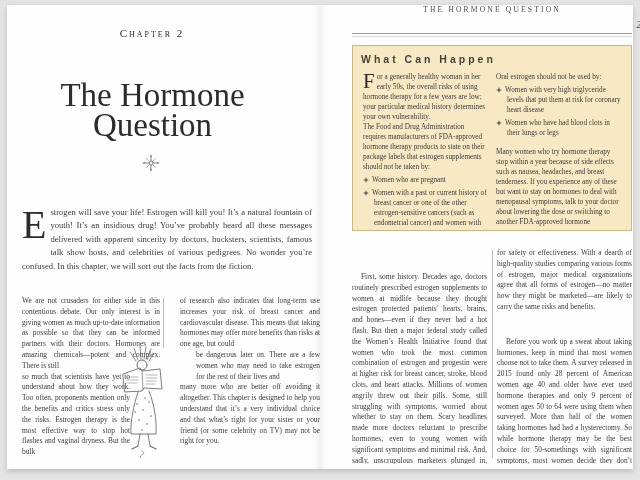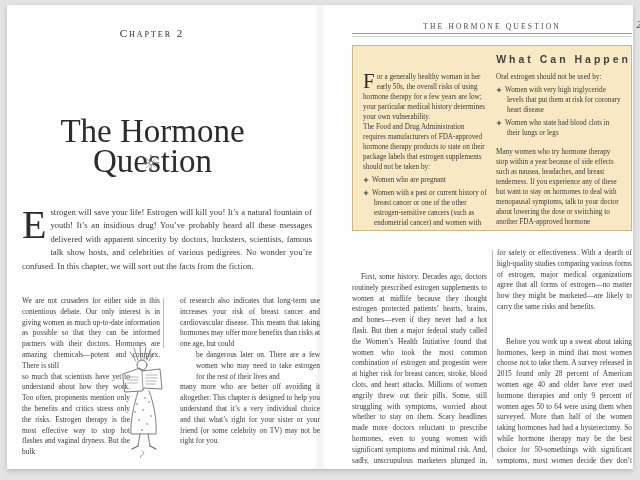--- a/index.html
+++ b/index.html
@@ -13,48 +13,48 @@
   .frame{position:relative;width:640px;height:428px;background:var(--surround);}
   .sheet{position:absolute;left:7px;top:5px;width:626px;height:464px;background:var(--page);
          box-shadow:0 2px 5px rgba(0,0,0,.18);}
   .gutter{position:absolute;left:314px;top:5px;width:12px;height:464px;
           background:linear-gradient(to right, rgba(0,0,0,0) 0%, rgba(0,0,0,.05) 50%, rgba(0,0,0,0) 100%);}
 
   
   .chapter-label{position:absolute;left:52px;top:27px;width:200px;text-align:center;
     font-size:11px;font-variant:small-caps;letter-spacing:2px;color:var(--heading);}
   .book-title{position:absolute;left:30px;top:80px;width:245px;text-align:center;
-    font-size:33px;line-height:30px;font-weight:400;color:var(--heading);margin-top:36px;}
+    font-size:33px;line-height:30px;font-weight:400;color:var(--heading);}
   .ornament{position:absolute;left:142px;top:154px;width:18px;height:18px;}
   .ornament svg{width:100%;height:100%;}
 
   .intro{position:absolute;left:22px;top:206px;width:290px;font-size:8.6px;line-height:13.4px;
     text-align:justify;color:var(--text);}
   .dropcap{float:left;font-size:40px;line-height:33px;height:39px;margin:2px 4px 0 0;color:var(--heading);}
 
   .bodytext{font-size:7.4px;line-height:10.8px;text-align:justify;color:var(--text);}
   .lp-col-left{position:absolute;left:22px;top:296px;width:138px;height:168px;overflow:hidden;}
   .lp-col-right{position:absolute;left:180px;top:296px;width:140px;height:168px;overflow:hidden;}
   .narrow{width:108px;}
   .indent-block{padding-left:16px;}
   .lp-colrule{position:absolute;left:163px;top:298px;width:1px;height:50px;background:var(--column-rule);}
   .illustration{position:absolute;left:118px;top:344px;width:50px;height:114px;}
   .illustration svg{width:100%;height:100%;}
 
   
-  .runhead{position:absolute;left:352px;top:22px;width:280px;text-align:center;
+  .runhead{position:absolute;left:352px;top:5px;width:280px;text-align:center;
     font-size:7.5px;letter-spacing:2.2px;color:#4a4a4a;}
   .folio{position:absolute;left:608px;top:20px;width:38px;text-align:right;
     font-size:9.5px;font-style:italic;color:#474747;}
   .headrule{position:absolute;left:352px;top:33px;width:280px;height:1px;background:var(--rule);}
   .headrule2{position:absolute;left:352px;top:36px;width:280px;height:1px;background:var(--light-rule);}
 
   .infobox{position:absolute;left:352px;top:45px;width:280px;height:186px;
     background:var(--box-bg);border:1px solid var(--box-border);overflow:hidden;}
-  .boxtitle{position:absolute;left:0;top:7px;width:100%;text-align:right;
+  .boxtitle{position:absolute;left:0;top:7px;width:100%;text-align:left;
     font-family:"Liberation Sans", sans-serif;font-weight:bold;font-size:10.5px;
     letter-spacing:3px;color:var(--box-title);padding-left:8px;}
   .boxcol{position:absolute;top:26px;font-size:7.2px;line-height:10px;color:var(--text);
     text-align:left;height:154px;overflow:hidden;}
   .boxcol-l{left:10px;width:124px;}
   .boxcol-r{left:143px;width:128px;}
   .dropcap-f{float:left;font-size:21px;line-height:17px;height:19px;margin:1px 2px 0 0;color:var(--heading);}
   .bullet{margin-top:3px;padding-left:11px;text-indent:-11px;}
   .bicon{display:inline-block;width:6px;height:6px;margin-right:3px;vertical-align:-0.5px;}
   .bicon svg{width:6px;height:6px;display:block;}
@@ -160,21 +160,21 @@
               </svg></span><span>Women with a past or current history of breast cancer or one of the other estrogen-sensitive cancers (such as endometrial cancer) and women with liver disease</span></div>
       </div>
 
       <div class="boxcol boxcol-r">
         <p>Oral estrogen should not be used by:</p>
         <div class="bullet"><span class="bicon"><svg viewBox="0 0 10 10">
                 <path d="M5 0 L6.4 3.6 L10 5 L6.4 6.4 L5 10 L3.6 6.4 L0 5 L3.6 3.6 Z" fill="#5a5a5a"></path>
               </svg></span><span>Women with very high triglyceride levels that put them at risk for coronary heart disease</span></div>
         <div class="bullet"><span class="bicon"><svg viewBox="0 0 10 10">
                 <path d="M5 0 L6.4 3.6 L10 5 L6.4 6.4 L5 10 L3.6 6.4 L0 5 L3.6 3.6 Z" fill="#5a5a5a"></path>
-              </svg></span><span>Women who state had blood clots in their lungs or legs</span></div>
+              </svg></span><span>Women who have had blood clots in their lungs or legs</span></div>
         <p class="outro">Many women who try hormone therapy stop within a year because of side effects such as nausea, headaches, and breast tenderness. If you experience any of these but want to stay on hormones to deal with menopausal symptoms, talk to your doctor about lowering the dose or switching to another FDA-approved hormone supplement (e.g., patches instead of pills).</p>
       </div>
     </div>
 
     <div class="rp-colrule"></div>
 
     <div class="rp-col-left bodytext">
       <p class="p-indent">First, some history. Decades ago, doctors routinely prescribed estrogen supplements to women at midlife because they thought estrogen protected patients’ hearts, brains, and bones—even if they never had a hot flash. But then a major federal study called the Women’s Health Initiative found that women who took the most common combination of estrogen and progestin were at higher risk for breast cancer, stroke, blood clots, and heart attacks. Millions of women angrily threw out their pills. Some, still struggling with symptoms, worried about whether to stay on them. Scary headlines made more doctors reluctant to prescribe hormones, even to young women with significant symptoms and minimal risk. And, sadly, unscrupulous marketers plunged in, promoting so-called “natural” cures that have not been rigorously tested</p>
     </div>
 

